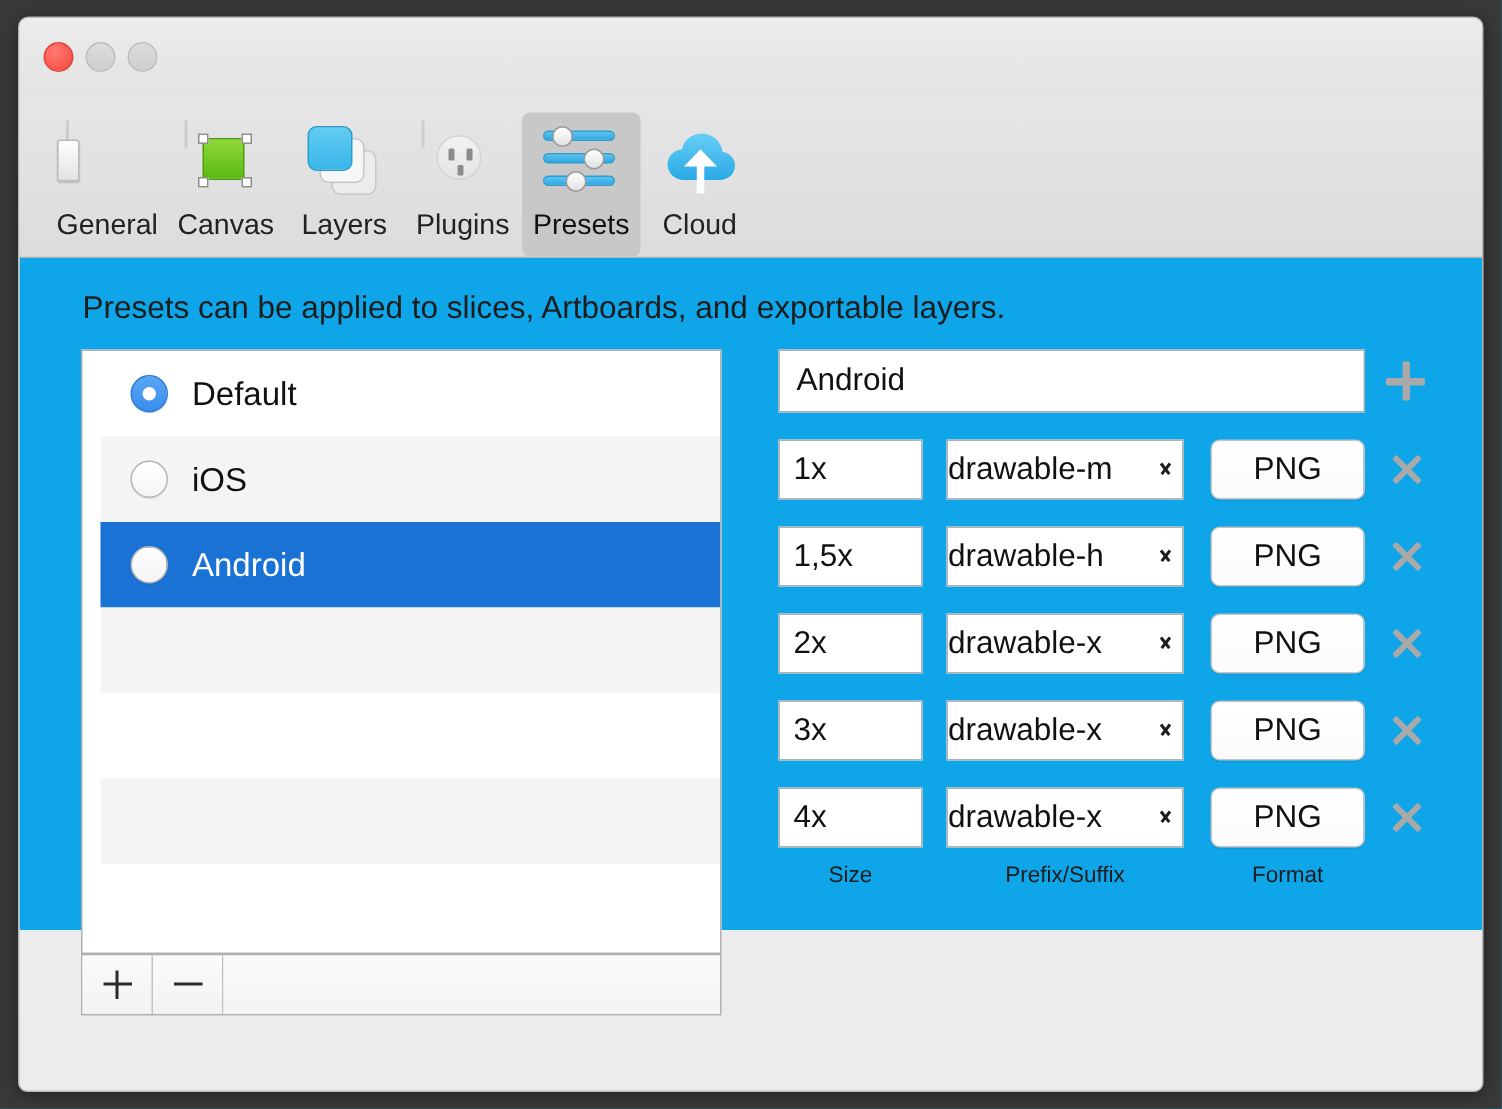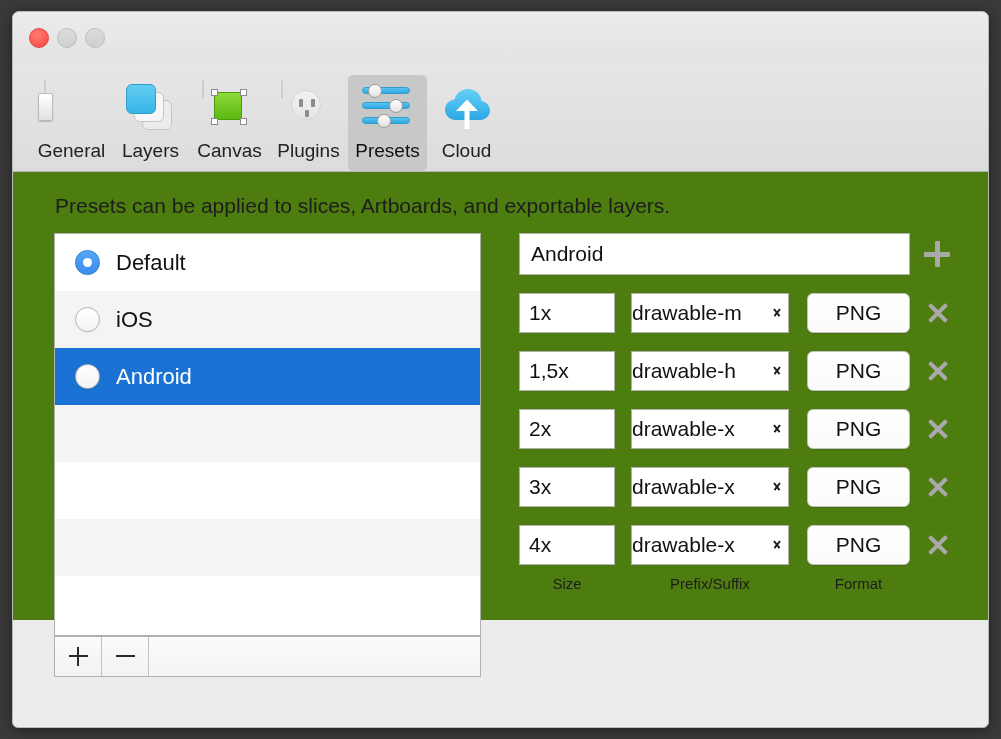--- a/index.html
+++ b/index.html
@@ -217,39 +217,40 @@
   .ic-presets .k2 { left: 29px; top: 18px; }
   .ic-presets .k3 { left: 17px; top: 33px; }
 
   
   .ic-cloud { width: 56px; height: 52px; margin: 4px auto 0; position: relative; }
 
   
   .content {
     position: relative;
     height: 448px;
-    background: #4d7c0f;
+    background: #0ea5e9;
   }
   .desc {
     position: absolute;
     left: 42px; top: 22px;
     font-size: 21px;
     color: #1d1d1d;
     white-space: nowrap;
   }
 
   
   .listbox {
     position: absolute;
     left: 41px; top: 61px;
     width: 427px; height: 403px;
     background: #fff;
     border: 1px solid #b0b0b0;
     box-sizing: border-box;
     overflow: hidden;
+    padding-left: 12px;
   }
   .row {
     height: 57px;
     display: flex;
     align-items: center;
     padding-left: 20px;
     box-sizing: border-box;
   }
   .row.odd  { background: #ffffff; }
   .row.even { background: #f4f4f4; }
@@ -480,42 +481,42 @@
       </div>
     </div>
 
     <div class="toolbar">
 
       <div class="tbitem">
         <span class="tbicon">
           <span class="ic-general"></span>
         </span>
         <span class="tblabel">General</span>
+      </div>
+
+      <div class="tbitem">
+        <span class="tbicon">
+          <span class="ic-canvas">
+            <span class="sq"></span>
+            <span class="h tl"></span><span class="h tr"></span>
+            <span class="h bl"></span><span class="h br"></span>
+          </span>
+        </span>
+        <span class="tblabel">Canvas</span>
       </div>
 
       <div class="tbitem">
         <span class="tbicon">
           <span class="ic-layers">
             <span class="card c3"></span>
             <span class="card c2"></span>
             <span class="card c1"></span>
           </span>
         </span>
         <span class="tblabel">Layers</span>
-      </div>
-
-      <div class="tbitem">
-        <span class="tbicon">
-          <span class="ic-canvas">
-            <span class="sq"></span>
-            <span class="h tl"></span><span class="h tr"></span>
-            <span class="h bl"></span><span class="h br"></span>
-          </span>
-        </span>
-        <span class="tblabel">Canvas</span>
       </div>
 
       <div class="tbitem">
         <span class="tbicon">
           <span class="ic-plugins">
             <span class="face"></span>
             <span class="slot s1"></span>
             <span class="slot s2"></span>
             <span class="slot s3"></span>
           </span>

